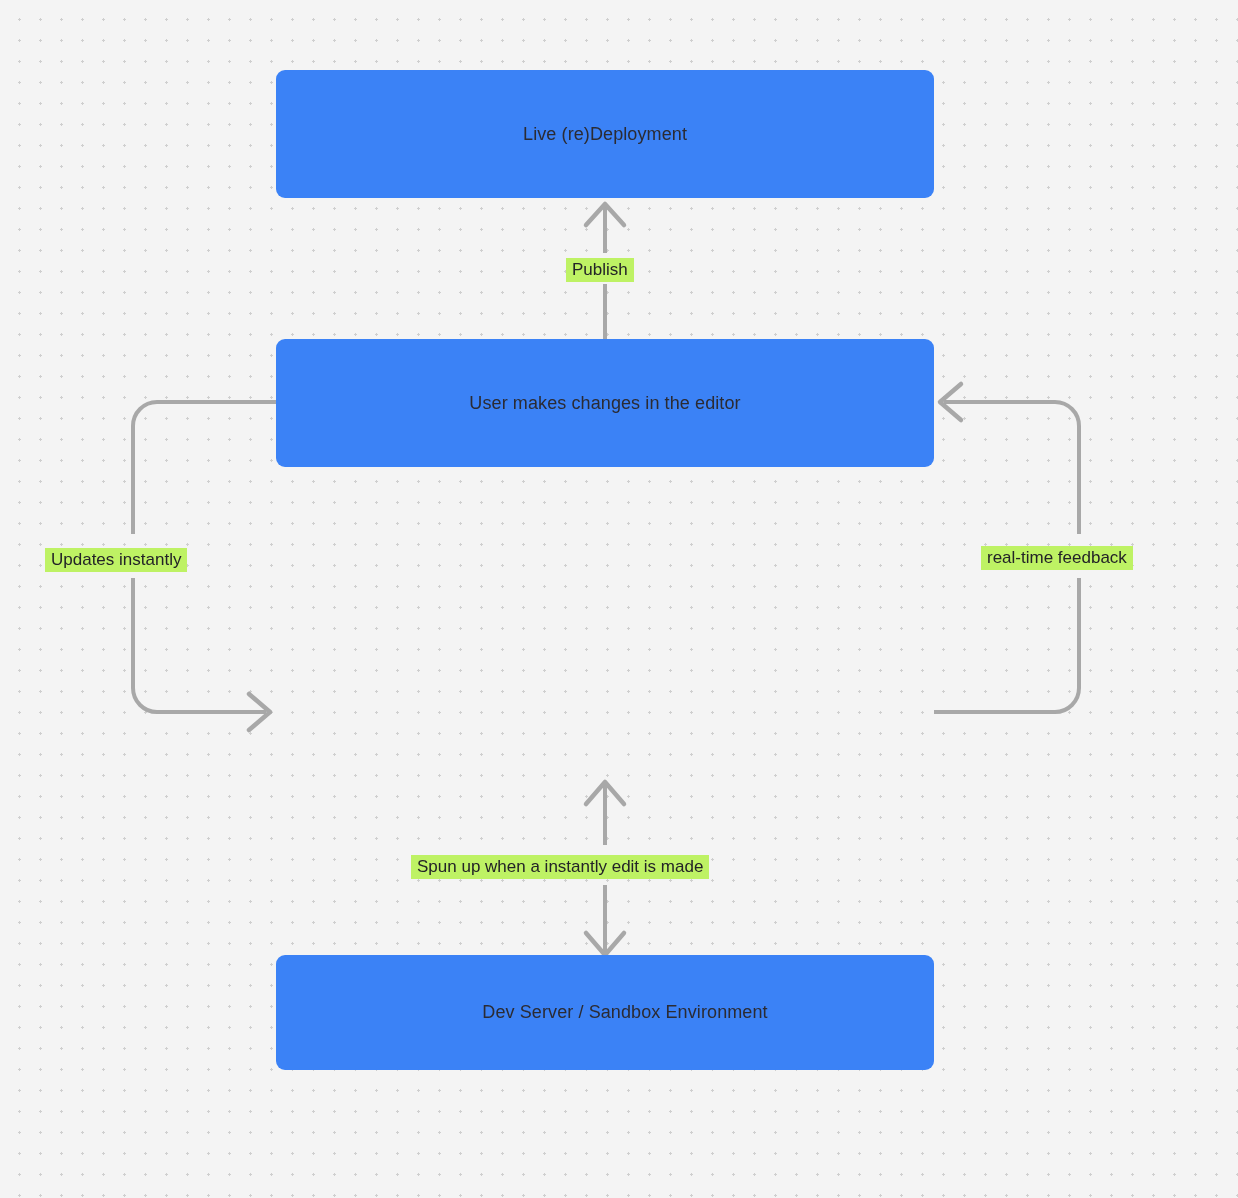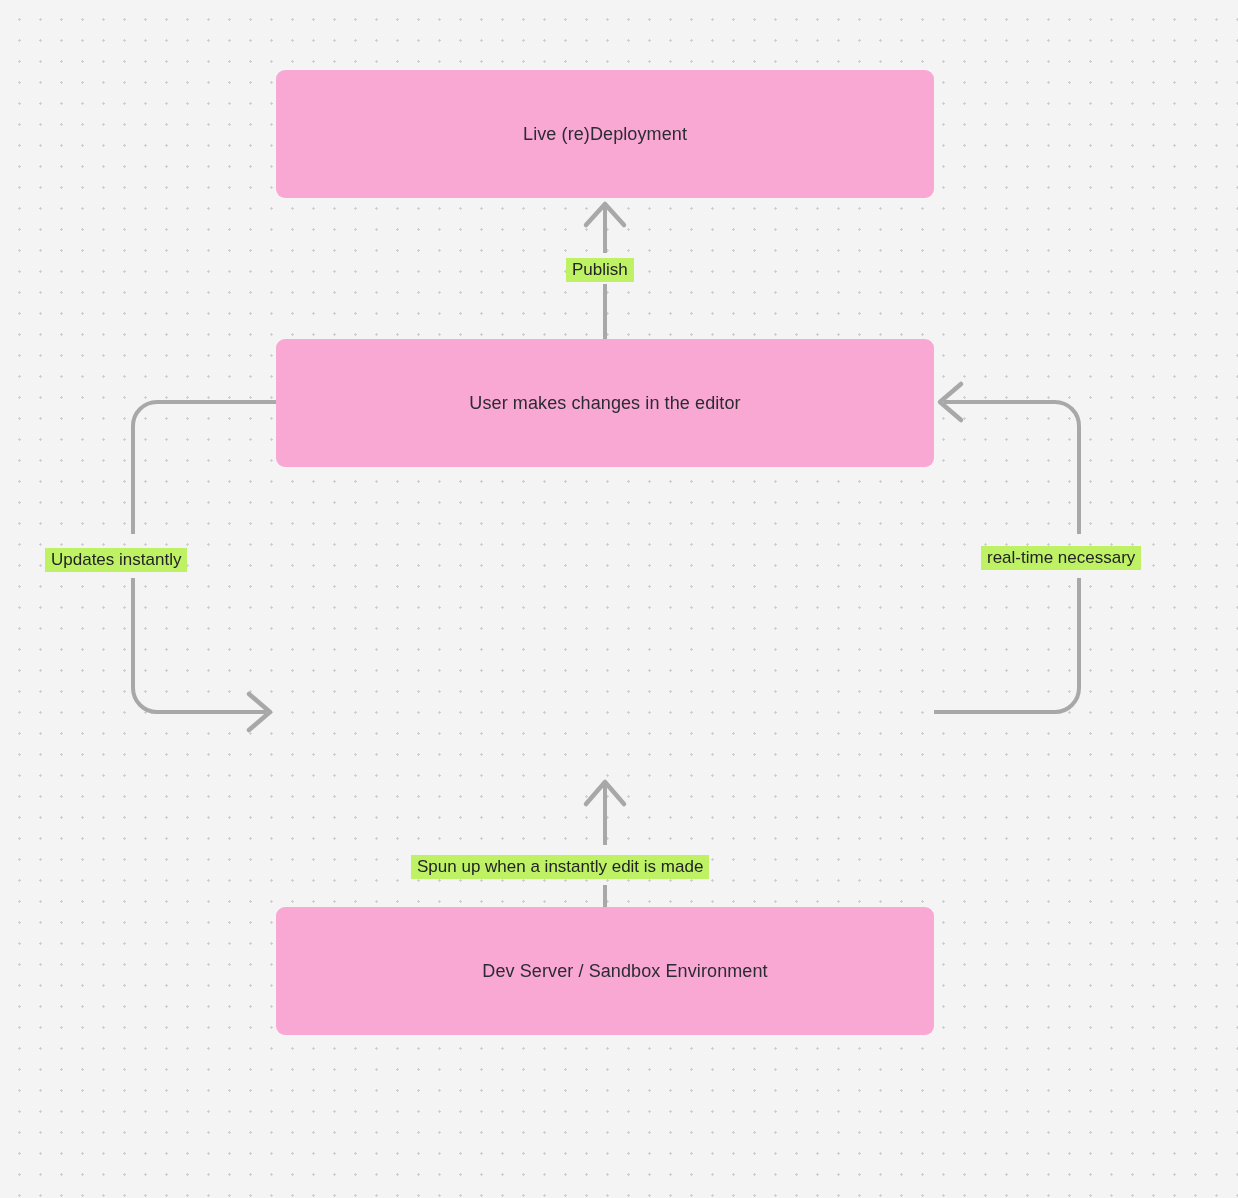--- a/index.html
+++ b/index.html
@@ -27,36 +27,36 @@
     height: 1198px;
   }
 
   
   .node {
     position: absolute;
     left: 276px;
     width: 658px;
     height: 128px;
     border-radius: 9px;
-    background: #f9a8d4;
+    background: #3b82f6;
     display: flex;
     align-items: center;
     justify-content: center;
     color: #2b2b33;
     font-size: 18px;
     font-weight: 400;
     letter-spacing: 0.1px;
     text-align: center;
     z-index: 3;
   }
 
   #node-live      { top: 70px; }
   #node-editor    { top: 339px; }
   #node-preview   { top: 648px; }
-  #node-devserver { top: 907px; height: 128px; padding-left: 40px; }
+  #node-devserver { top: 955px; height: 115px; padding-left: 40px; }
 
   
   #edges {
     position: absolute;
     left: 0;
     top: 0;
     width: 1238px;
     height: 1198px;
     z-index: 1;
     overflow: visible;
@@ -134,17 +134,17 @@
 
 
   <div class="node" id="node-devserver">
     <span>Dev Server / Sandbox Environment</span>
   </div>
 
   <div class="edge-label" id="label-publish">Publish</div>
 
   <div class="edge-label" id="label-updates">Updates instantly</div>
 
-  <div class="edge-label" id="label-feedback">real-time necessary</div>
+  <div class="edge-label" id="label-feedback">real-time feedback</div>
 
   <div class="edge-label" id="label-spun">Spun up when a instantly edit is made</div>
 
 </div>
 
 </body></html>

